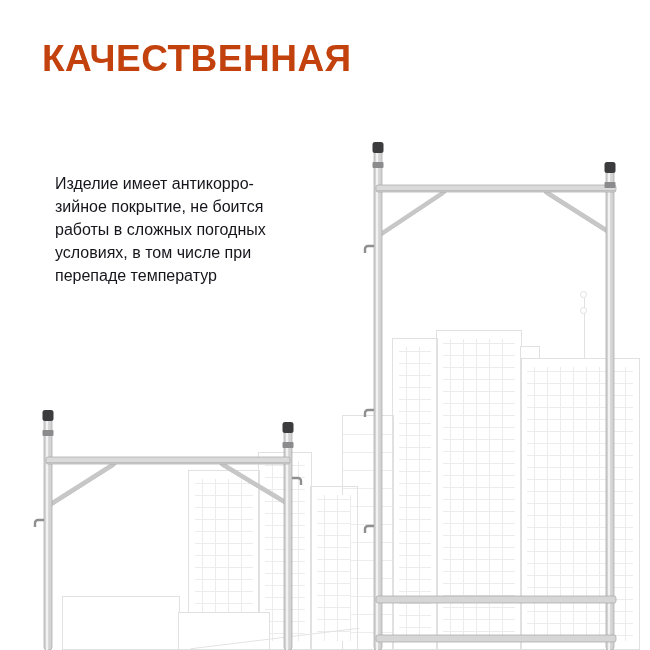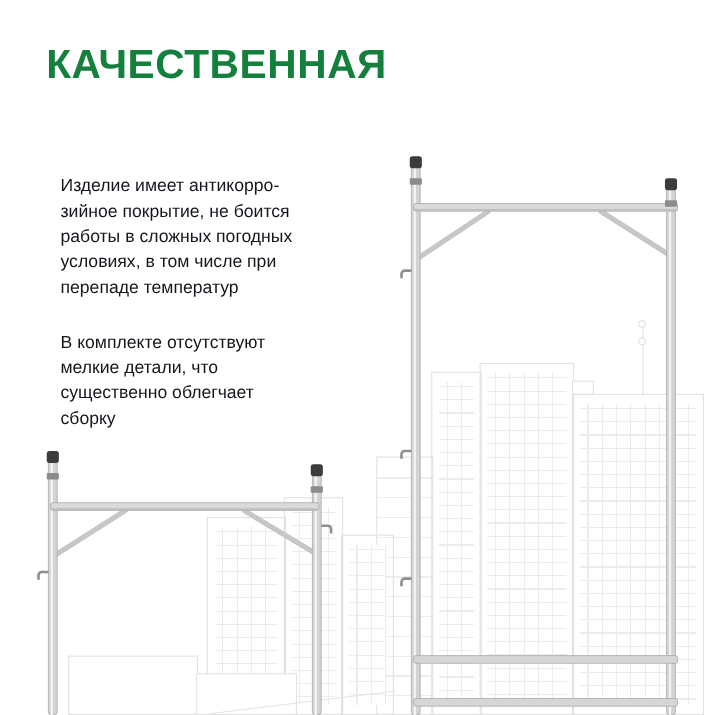--- a/index.html
+++ b/index.html
@@ -31,29 +31,29 @@
 
   
   .frame-img{position:absolute;z-index:2}
   .frame-large{left:360px;top:138px;width:270px;height:512px}
   .frame-small{left:28px;top:400px;width:280px;height:250px}
 
   
   .title{
     position:absolute;z-index:3;left:42px;top:40px;margin:0;
     font-size:37px;line-height:1;font-weight:800;letter-spacing:.5px;
-    color:#15803d;
+    color:#c2410c;
     text-align:center;
   }
   .feat{
     position:absolute;z-index:3;margin:0;
     font-size:16px;line-height:23px;font-weight:500;color:#15151c;
     white-space:pre-line;
   }
-  .f1{left:55px;top:158px}
+  .f1{left:55px;top:172px}
   .f2{left:55px;top:300px}
   .f3{left:46px;top:538px}
 </style>
 </head>
 <body>
 
 <div class="canvas">
 
   <div class="city">
     <div class="bld floors" style="left:342px;top:415px;width:52px;height:235px"></div>
@@ -134,18 +134,14 @@
       <path d="M16 120 h-6 a3 3 0 0 0 -3 3 v4"></path>
     </g>
   </svg>
 
   <h1 class="title">КАЧЕСТВЕННАЯ</h1>
   <p class="feat f1">Изделие имеет антикорро-
 зийное покрытие, не боится
 работы в сложных погодных
 условиях, в том числе при
 перепаде температур</p>
-  <p class="feat f2">В комплекте отсутствуют
-мелкие детали, что
-существенно облегчает
-сборку</p>
 
 </div>
 
 </body></html>

